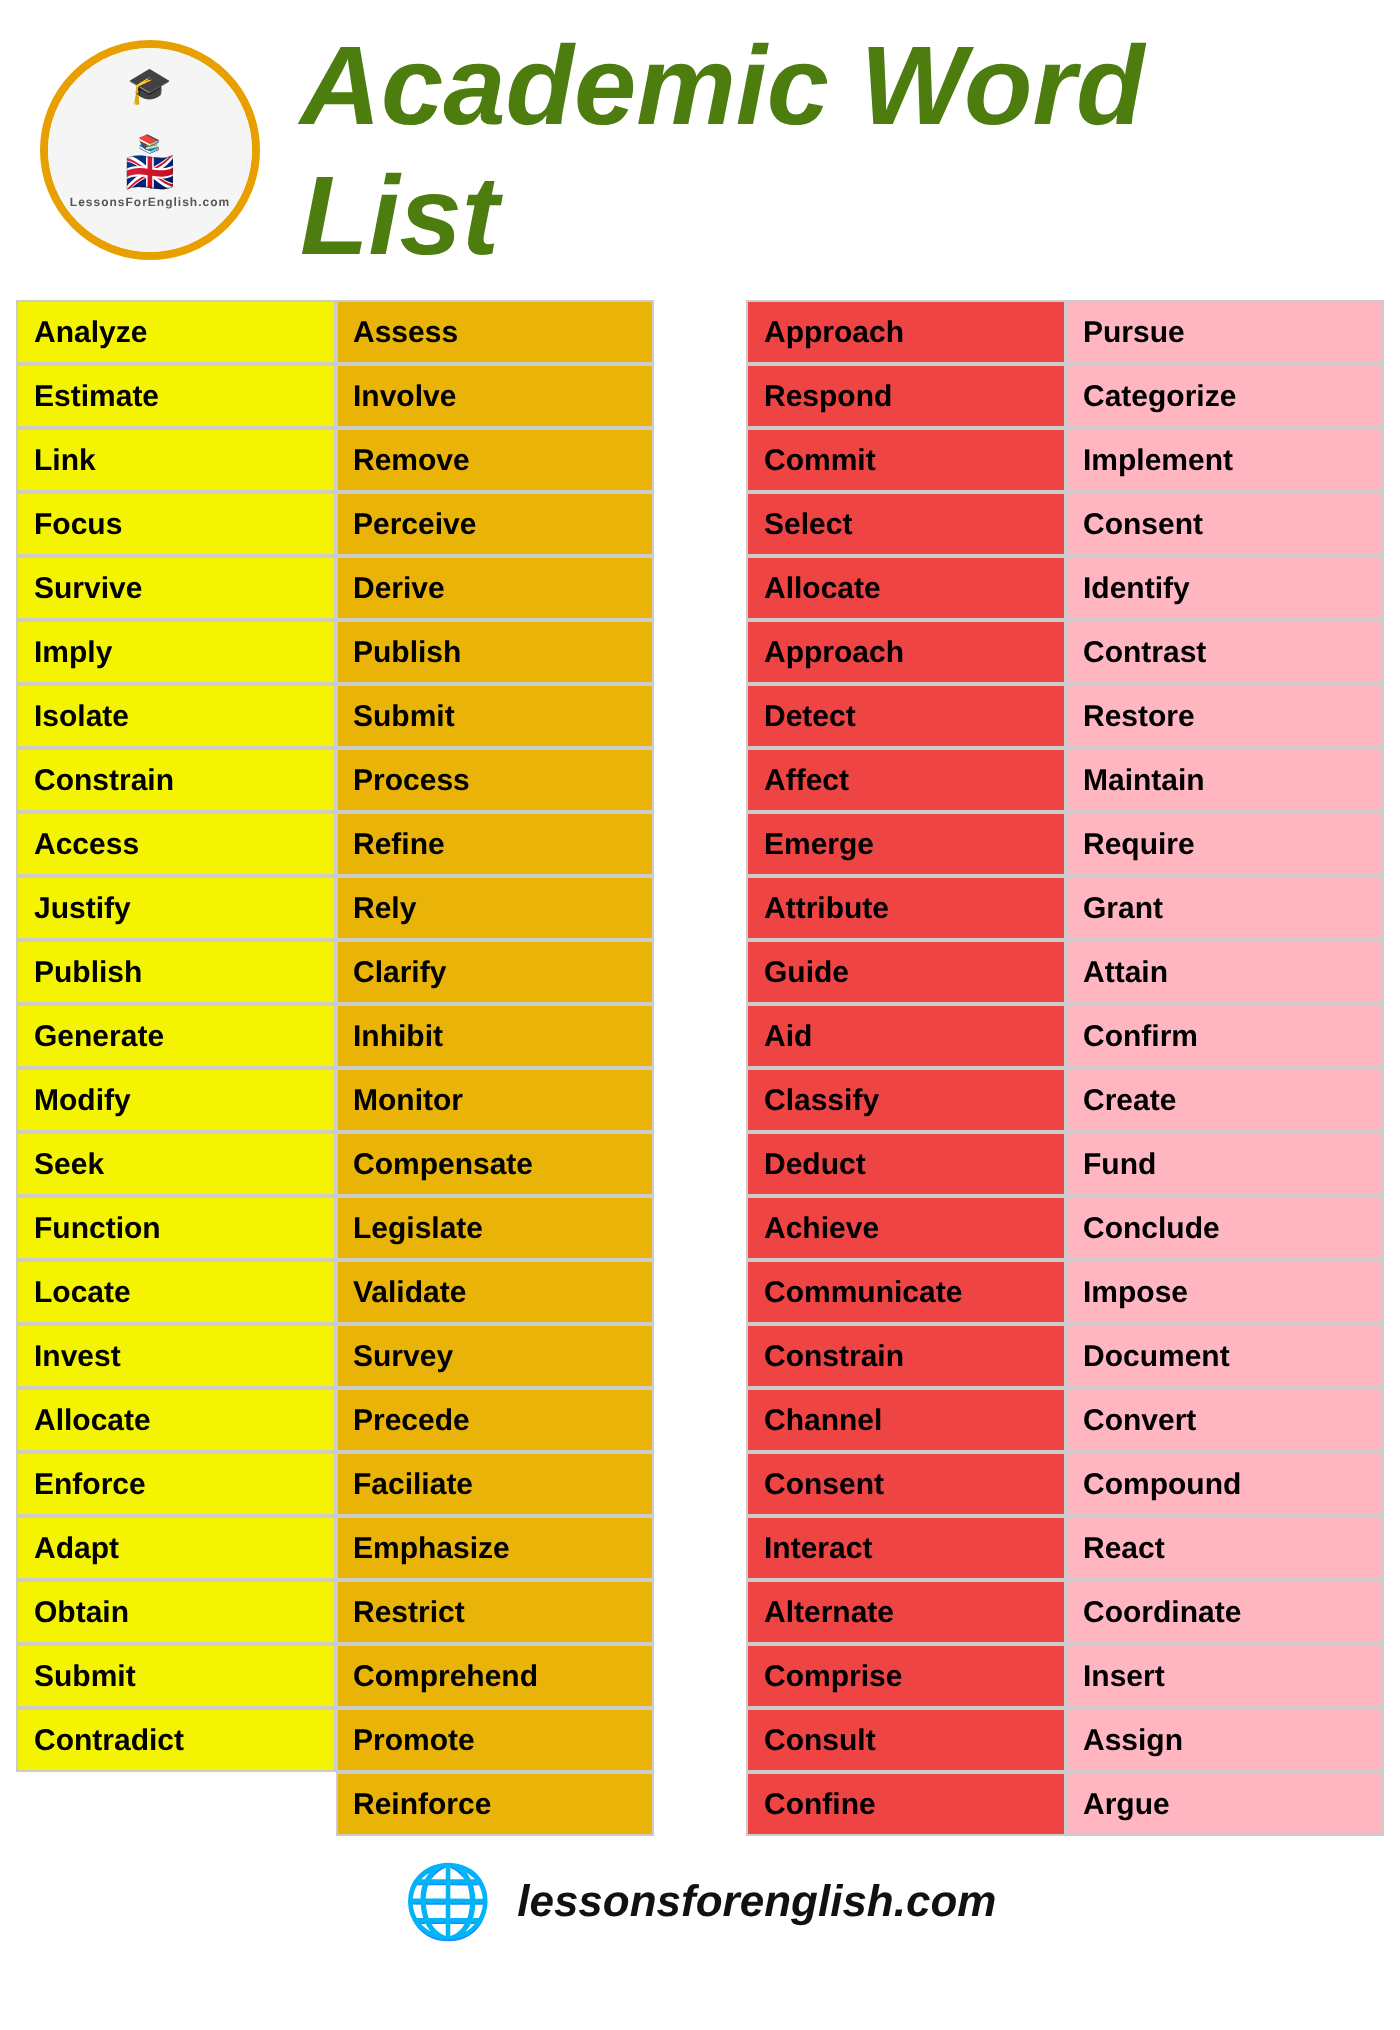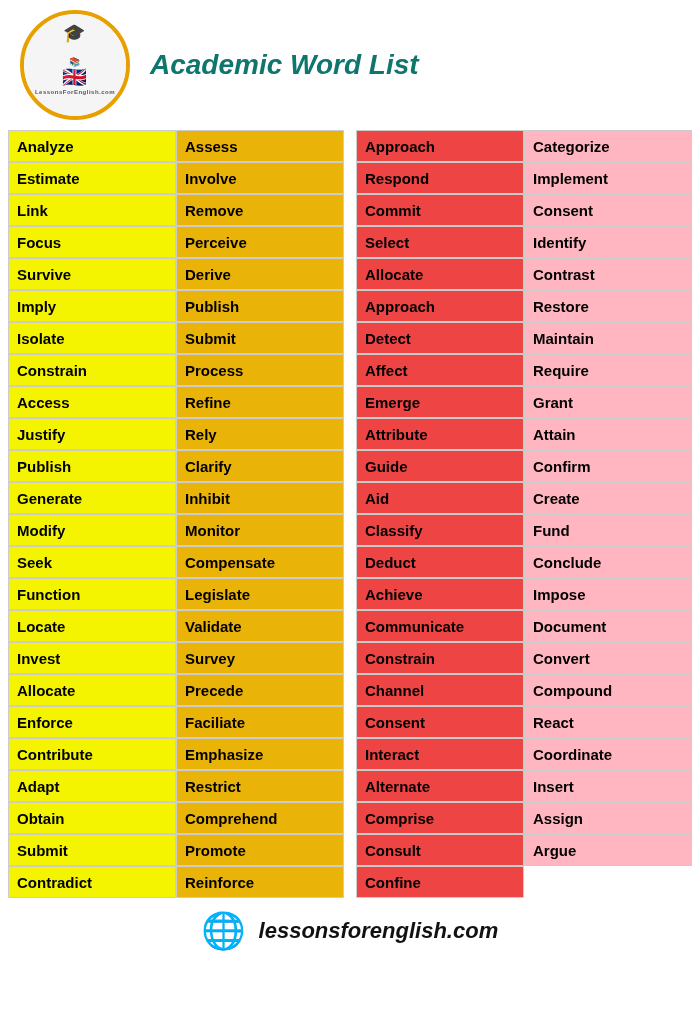--- a/index.html
+++ b/index.html
@@ -60,32 +60,32 @@
 
     .logo-hat {
       font-size: 18px;
       position: absolute;
       top: 8px;
       left: 50%;
       transform: translateX(-50%);
     }
 
     .title {
-      font-size: 28px;
+      font-size: 56px;
       font-weight: 900;
-      color: #0f766e;
+      color: #4d7c0f;
       margin-left: 20px;
       font-style: italic;
     }
 
     .word-table-container {
       width: 100%;
       padding: 0 8px;
       display: flex;
-      gap: 2px;
+      gap: 19px;
     }
 
     .left-section {
       display: flex;
       flex: 1;
     }
 
     .right-section {
       display: flex;
       flex: 1;
@@ -169,21 +169,20 @@
         <div class="cell yellow">Justify</div>
         <div class="cell yellow">Publish</div>
         <div class="cell yellow">Generate</div>
         <div class="cell yellow">Modify</div>
         <div class="cell yellow">Seek</div>
         <div class="cell yellow">Function</div>
         <div class="cell yellow">Locate</div>
         <div class="cell yellow">Invest</div>
         <div class="cell yellow">Allocate</div>
         <div class="cell yellow">Enforce</div>
-        <div class="cell yellow">Contribute</div>
         <div class="cell yellow">Adapt</div>
         <div class="cell yellow">Obtain</div>
         <div class="cell yellow">Submit</div>
         <div class="cell yellow">Contradict</div>
       </div>
     <div class="col" id="col-left2">
         <div class="cell blue">Assess</div>
         <div class="cell blue">Involve</div>
         <div class="cell blue">Remove</div>
         <div class="cell blue">Perceive</div>
@@ -233,20 +232,21 @@
         <div class="cell white-bg">Constrain</div>
         <div class="cell white-bg">Channel</div>
         <div class="cell white-bg">Consent</div>
         <div class="cell white-bg">Interact</div>
         <div class="cell white-bg">Alternate</div>
         <div class="cell white-bg">Comprise</div>
         <div class="cell white-bg">Consult</div>
         <div class="cell white-bg">Confine</div>
       </div>
     <div class="col" id="col-right2">
+        <div class="cell pink">Pursue</div>
         <div class="cell pink">Categorize</div>
         <div class="cell pink">Implement</div>
         <div class="cell pink">Consent</div>
         <div class="cell pink">Identify</div>
         <div class="cell pink">Contrast</div>
         <div class="cell pink">Restore</div>
         <div class="cell pink">Maintain</div>
         <div class="cell pink">Require</div>
         <div class="cell pink">Grant</div>
         <div class="cell pink">Attain</div>

